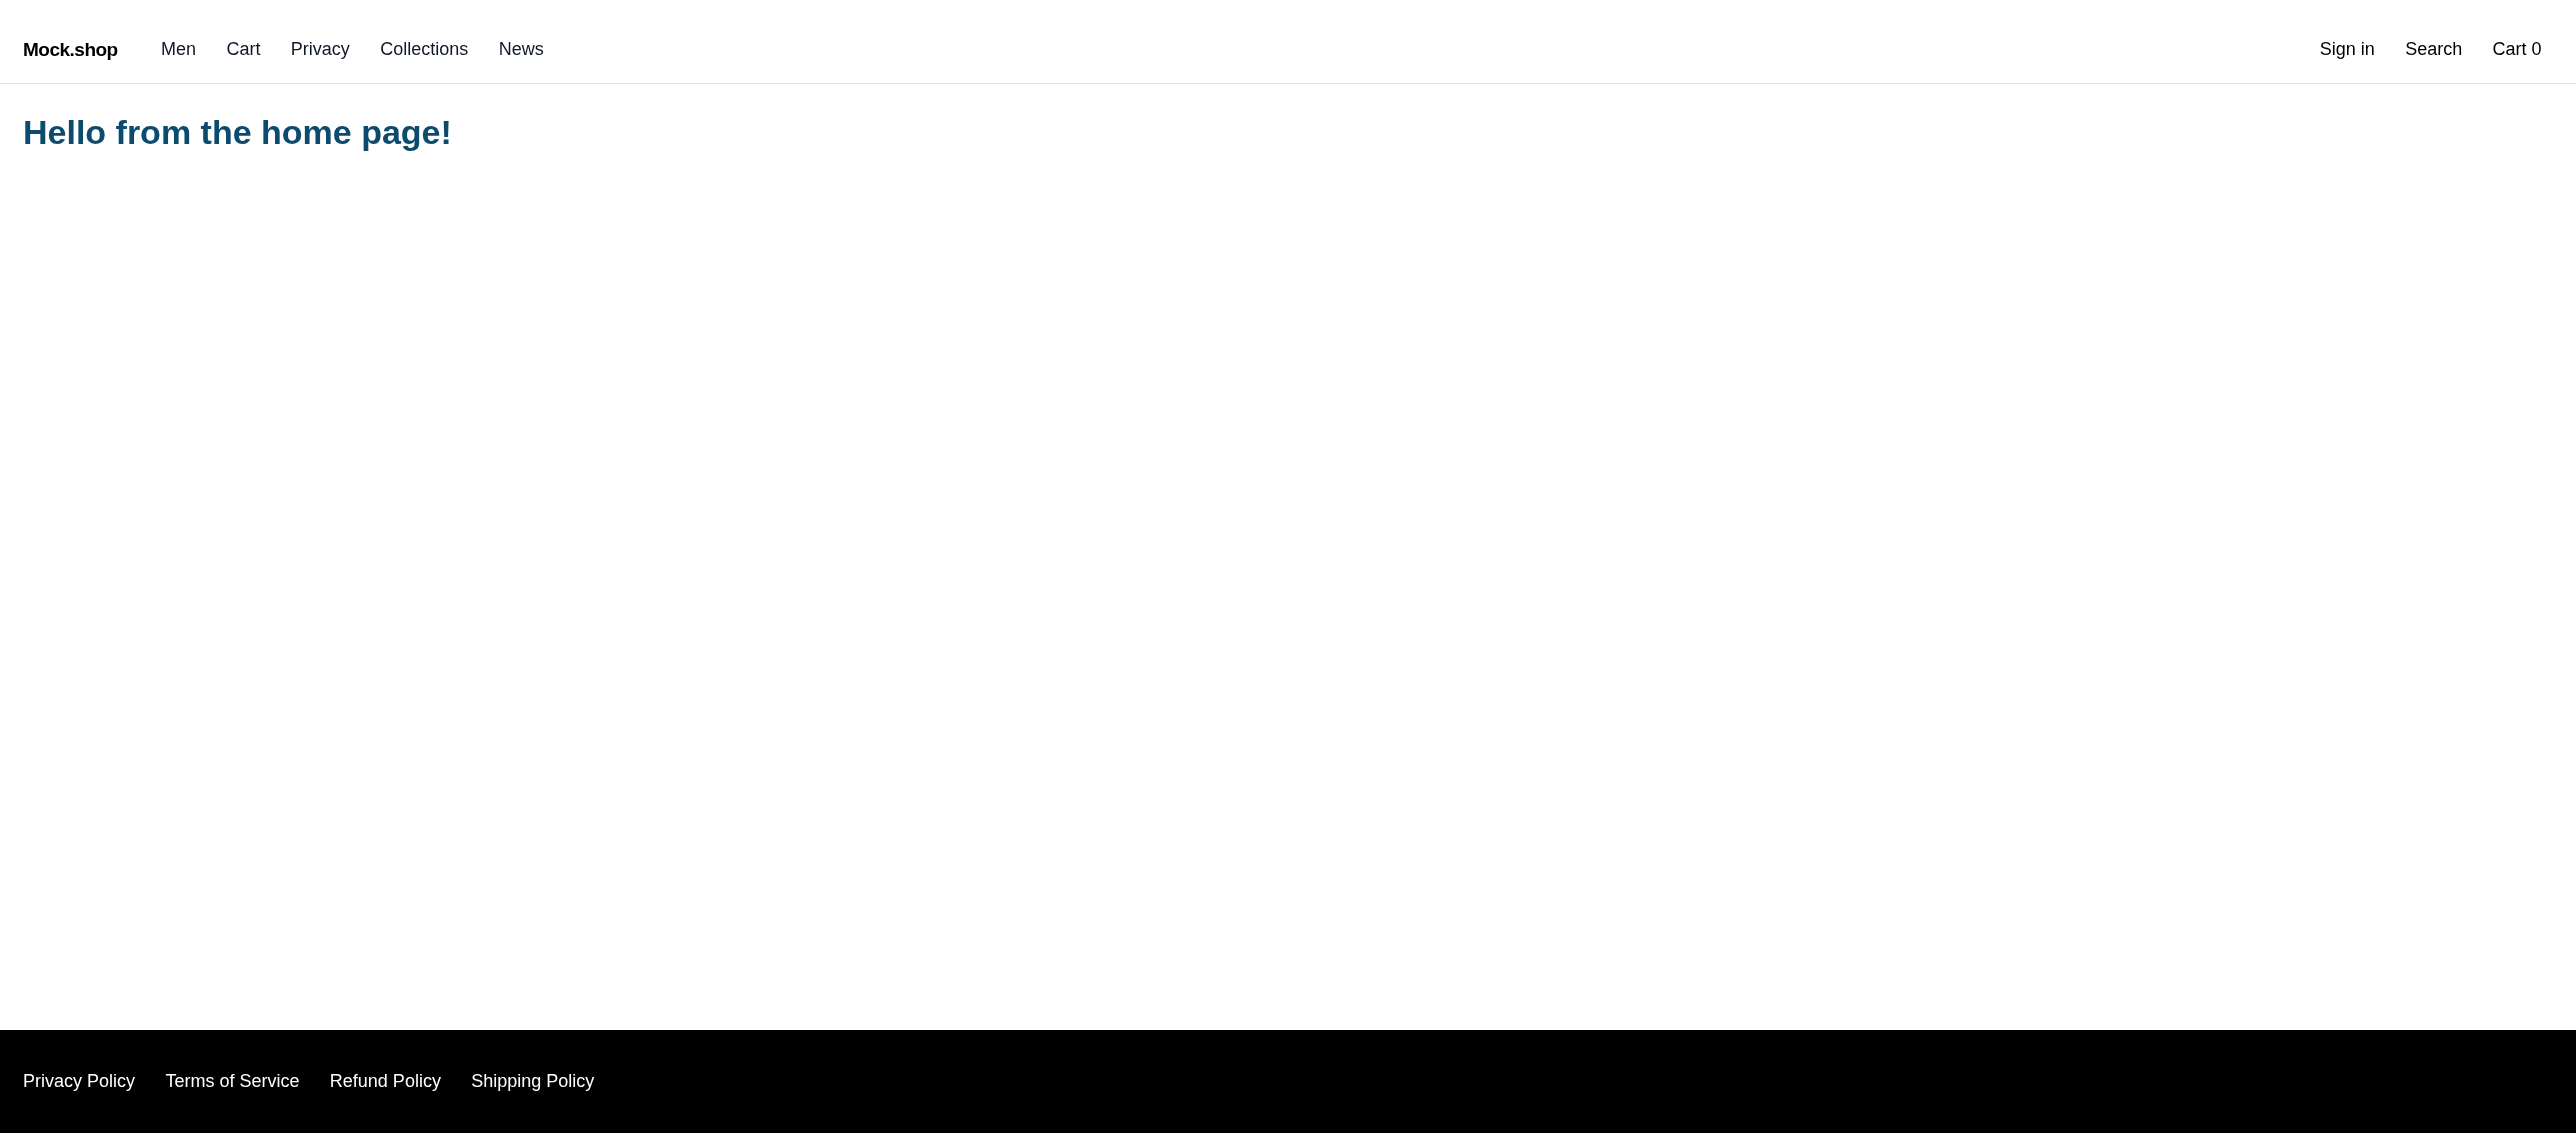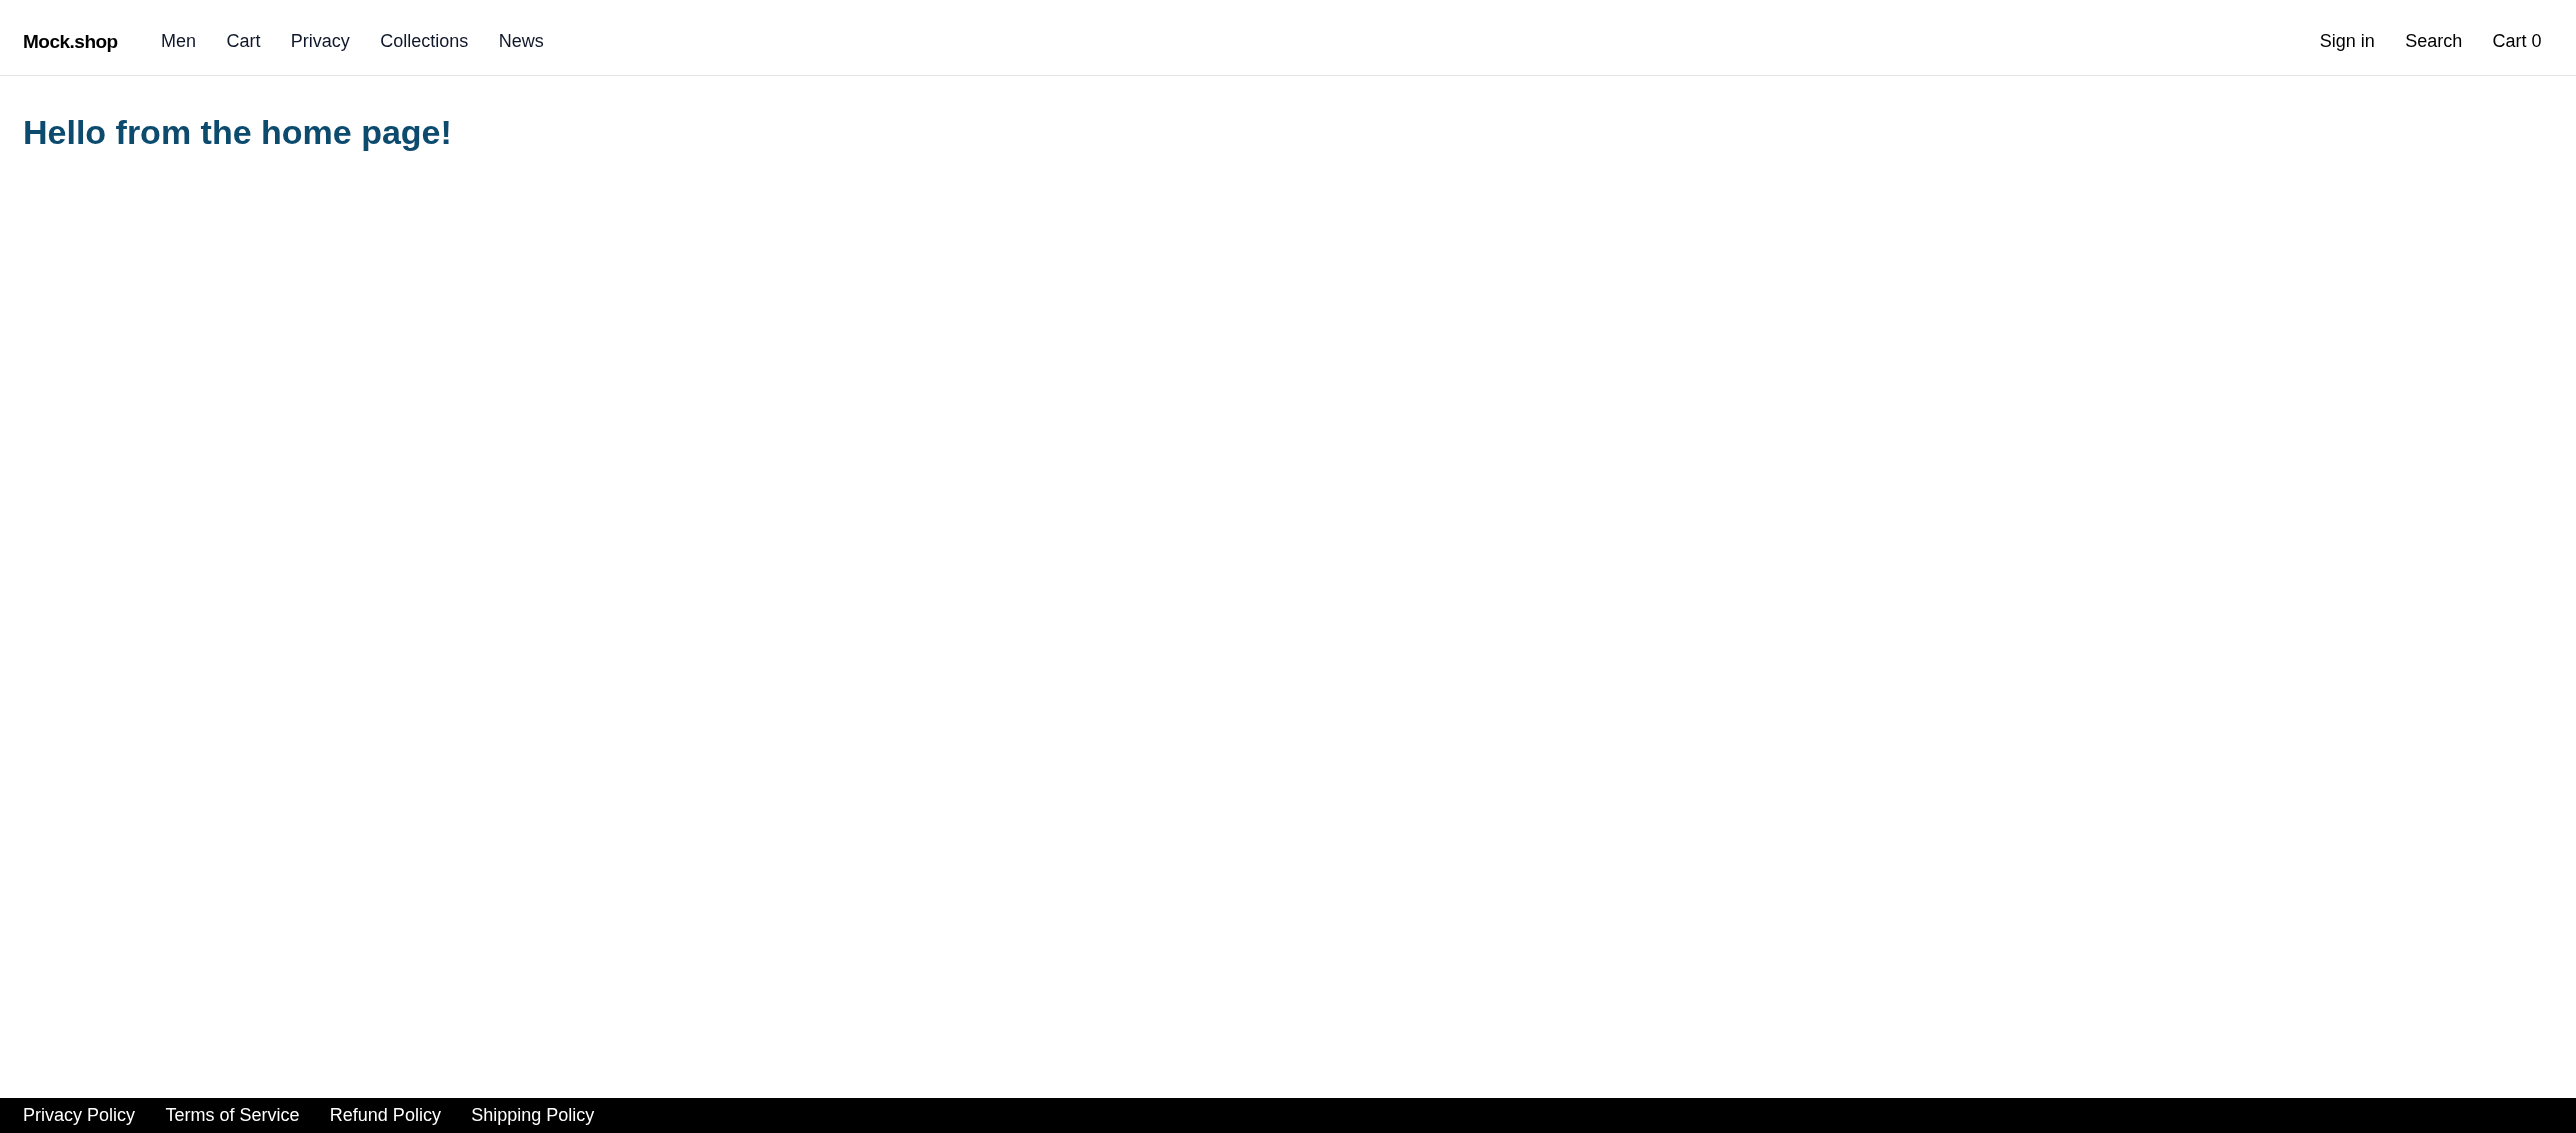--- a/index.html
+++ b/index.html
@@ -15,21 +15,21 @@
 
     
     header {
       display: flex;
       align-items: center;
       justify-content: space-between;
       padding: 0 23px;
       height: 68px;
       border-bottom: 0.9px solid #e5e5e5;
       position: sticky;
-      top: 8px;
+      top: 16px;
       background: #fff;
       z-index: 100;
     }
 
     .header-left {
       display: flex;
       align-items: center;
       gap: 0;
     }
 
@@ -80,21 +80,21 @@
 
     .home-heading {
       font-size: 34px;
       font-weight: 900;
       color: #0c4a6e;
     }
 
     
     footer {
       background: #000;
-      padding: 3px 23px;
+      padding: 37px 23px;
       display: flex;
       align-items: center;
       gap: 7.6px;
     }
 
     footer a {
       font-size: 18px;
       color: #fff;
       text-decoration: none;
       padding: 3.8px 11.4px;

